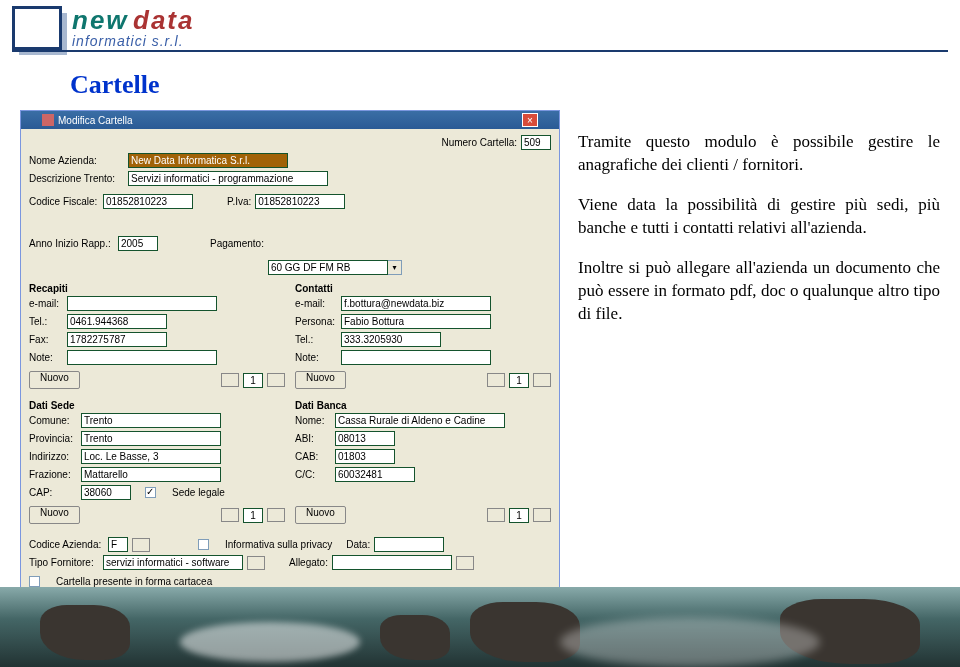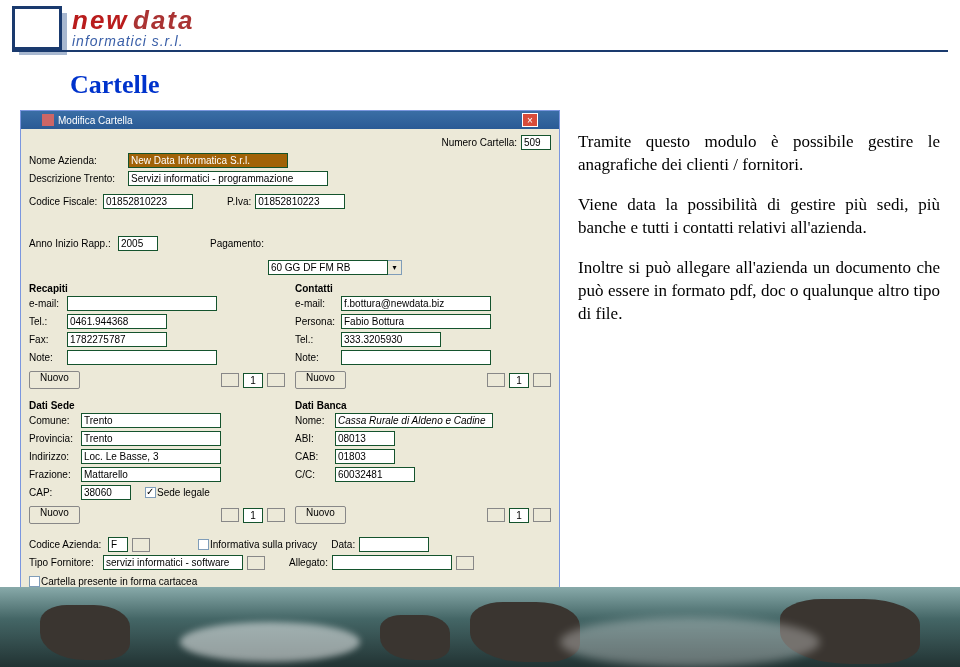--- a/index.html
+++ b/index.html
@@ -26,21 +26,21 @@
     background: #fff;
   }
   .logo-box::before {
     content: '';
     position: absolute;
     top: 4px; left: 4px; right: -8px; bottom: -8px;
     background: #a8b8d0;
     z-index: -1;
   }
   .brand-text { line-height: 1; }
-  .brand-new { color: #b91c1c; font-size: 26px; font-weight: bold; font-style: italic; letter-spacing: 2px; }
+  .brand-new { color: #0f766e; font-size: 26px; font-weight: bold; font-style: italic; letter-spacing: 2px; }
   .brand-data { color: #a33; font-size: 26px; font-weight: bold; font-style: italic; letter-spacing: 2px; }
   .brand-sub { color: #3a5fa8; font-size: 14px; font-style: italic; letter-spacing: 1px; }
   .header-rule { border: none; border-top: 2px solid #1a3a6e; margin: 0 12px 4px 12px; }
 
   .page-title { color: #0033cc; font-size: 26px; font-weight: bold; font-family: 'Times New Roman', serif; margin: 18px 0 10px 70px; }
 
   .content-row { display: flex; gap: 18px; padding: 0 20px; }
   .dialog {
     width: 540px;
     background: #ece9d8;
@@ -72,21 +72,21 @@
     background: #fff;
   }
   .inp.sel { background: #a16207; color: #fff; }
   .sel-input { display:flex;margin-top:48px; }
   .sel-input .arrow { width:14px; height:15px; background:#ece9d8; border:1px solid #7f9db9; border-left:none; font-size:8px; text-align:center; line-height:13px; }
   .cols { display:flex; gap:10px; }
   .col { flex:1; }
   .section { font-weight: bold; font-size: 10px; margin: 4px 0 2px 0; }
   .btn { font-size:10px; height:18px; padding:0 10px; background:#ece9d8; border:1px solid #888; border-radius:2px; cursor:pointer; }
   .minibtn { width:18px; height:14px; background:#ece9d8; border:1px solid #888; font-size:10px; line-height:12px; text-align:center; }
-  .chk { display:flex; align-items:center; gap:1px; font-size:10px; }
+  .chk { display:flex; align-items:center; gap:16px; font-size:10px; }
   .chkbox { width:11px; height:11px; border:1px solid #7f9db9; background:#fff; position:relative; }
   .chkbox.checked::after { content:'✓'; position:absolute; top:-2px; left:0; font-size:10px; }
   .bottom-btns { display:flex; justify-content:center; gap:6px; margin-top:6px; }
 
   .side-text {
     flex: 1;
     font-family: 'Times New Roman', serif;
     font-size: 17px;
     color: #000;
     text-align: justify;
@@ -249,21 +249,21 @@
               <span style="flex:1"></span>
               <span class="minibtn"></span>
               <input class="inp" style="width: 20px; text-align: center;" value="1">
               <span class="minibtn"></span>
             </div>
         </div>
         <div class="col">
           <div class="section">Dati Banca</div>
           <div class="row">
               <span class="lbl" style="width:36px">Nome:</span>
-              <input class="inp" style="width: 158px; font-style: italic;" value="Cassa Rurale di Aldeno e Cadine">
+              <input class="inp" style="width: 170px;" value="Cassa Rurale di Aldeno e Cadine">
             </div>
           <div class="row">
               <span class="lbl" style="width:36px">ABI:</span>
               <input class="inp" style="width: 60px;" value="08013">
             </div>
           <div class="row">
               <span class="lbl" style="width:36px">CAB:</span>
               <input class="inp" style="width: 60px;" value="01803">
             </div>
           <div class="row">

